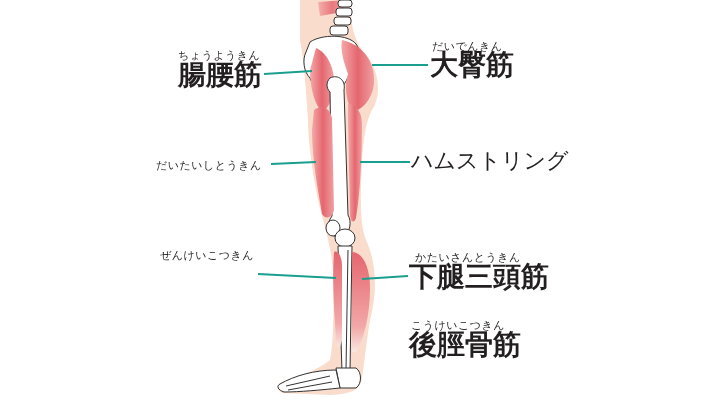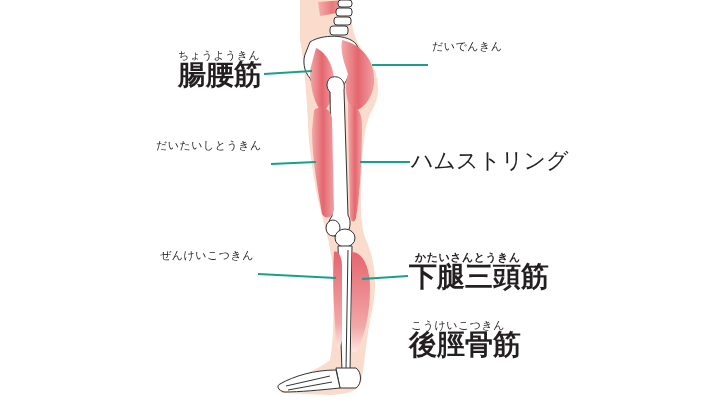--- a/index.html
+++ b/index.html
@@ -99,37 +99,38 @@
       <line x1="362" y1="279" x2="408" y2="276"></line>
     </g>
   </svg>
 
   <div class="label" style="left:178px; top:50px;">
     <span class="ruby" style="padding-left:0px;">ちょうようきん</span>
     <span class="main">腸腰筋</span>
   </div>
 
   <div class="label" style="left:148px; top:140px;">
-    <span class="ruby" style="padding-left:8px;">だいたいしとうきん</span>
+    <span class="ruby" style="padding-left:8px;margin-top:20px;">だいたいしとうきん</span>
   </div>
 
   <div class="label" style="left:160px; top:250px;">
     <span class="ruby">ぜんけいこつきん</span>
   </div>
 
   <div class="label right" style="left:430px; top:40px;">
     <span class="ruby" style="padding-left:2px;font-family:Liberation Serif, serif;">だいでんきん</span>
+    <span class="main">大臀筋</span>
   </div>
 
   <div class="label right" style="left:411px; top:148px;">
     <span class="main" style="font-weight:normal; font-size:22px;">ハムストリング</span>
   </div>
 
   <div class="label right" style="left:409px; top:252px;">
-    <span class="ruby" style="padding-left:6px;font-weight:bold;">かたいさんとうきん</span>
+    <span class="ruby" style="padding-left:6px;">かたいさんとうきん</span>
     <span class="main">下腿三頭筋</span>
   </div>
 
   <div class="label right" style="left:409px; top:292px;margin-top:28px;">
     <span class="ruby" style="padding-left:2px;">こうけいこつきん</span>
     <span class="main">後脛骨筋</span>
   </div>
 
 </div>
 

